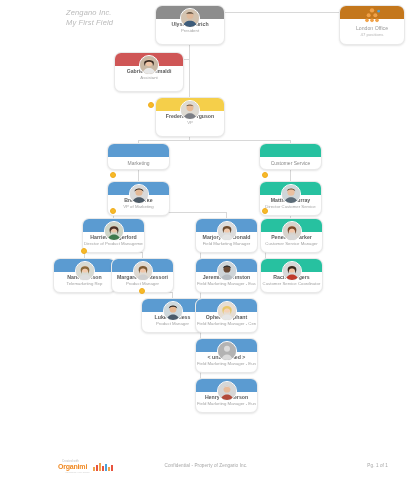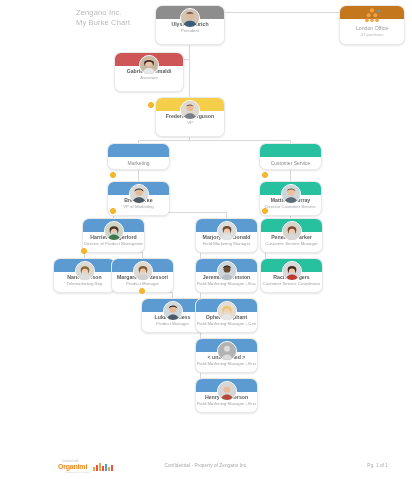--- a/index.html
+++ b/index.html
@@ -8,23 +8,23 @@
     background:#ffffff;
     font-family:"Liberation Sans","DejaVu Sans",sans-serif;
     overflow:hidden;
     position:relative;
     -webkit-font-smoothing:antialiased;
   }
   #chart-canvas{position:absolute;left:0;top:0;width:412px;height:455px;}
 
   
   .chart-title{
-    position:absolute;left:76px;top:8px;
+    position:absolute;left:66px;top:8px;
     color:#b9b9b9;font-size:7.5px;line-height:9.5px;
-    letter-spacing:.15px;white-space:nowrap;
+    letter-spacing:.15px;white-space:nowrap;font-style:italic;
   }
 
   
   .line{position:absolute;background:#d8d8d8;}
   .vline{width:1px;}
   .hline{height:1px;}
 
   
   .dot{
     position:absolute;width:6px;height:6px;border-radius:50%;
@@ -118,21 +118,21 @@
     font-size:4.6px;color:#a5a5a5;letter-spacing:.1px;white-space:nowrap;
   }
 </style>
 </head>
 <body>
 
 <div id="chart-canvas">
 
   <div class="chart-title">
     <div>Zengano Inc.</div>
-    <div>My Burke Chart</div>
+    <div>My First Field</div>
   </div>
 
   <div class="line hline" style="left:225px;top:12px;width:120px;"></div>
 
   <div class="line vline" style="left:189px;top:45px;height:14px;"></div>
 
   <div class="line hline" style="left:149px;top:59px;width:41px;"></div>
   <div class="line vline" style="left:149px;top:52px;height:7px;"></div>
 
   <div class="line vline" style="left:189px;top:59px;height:38px;"></div>

